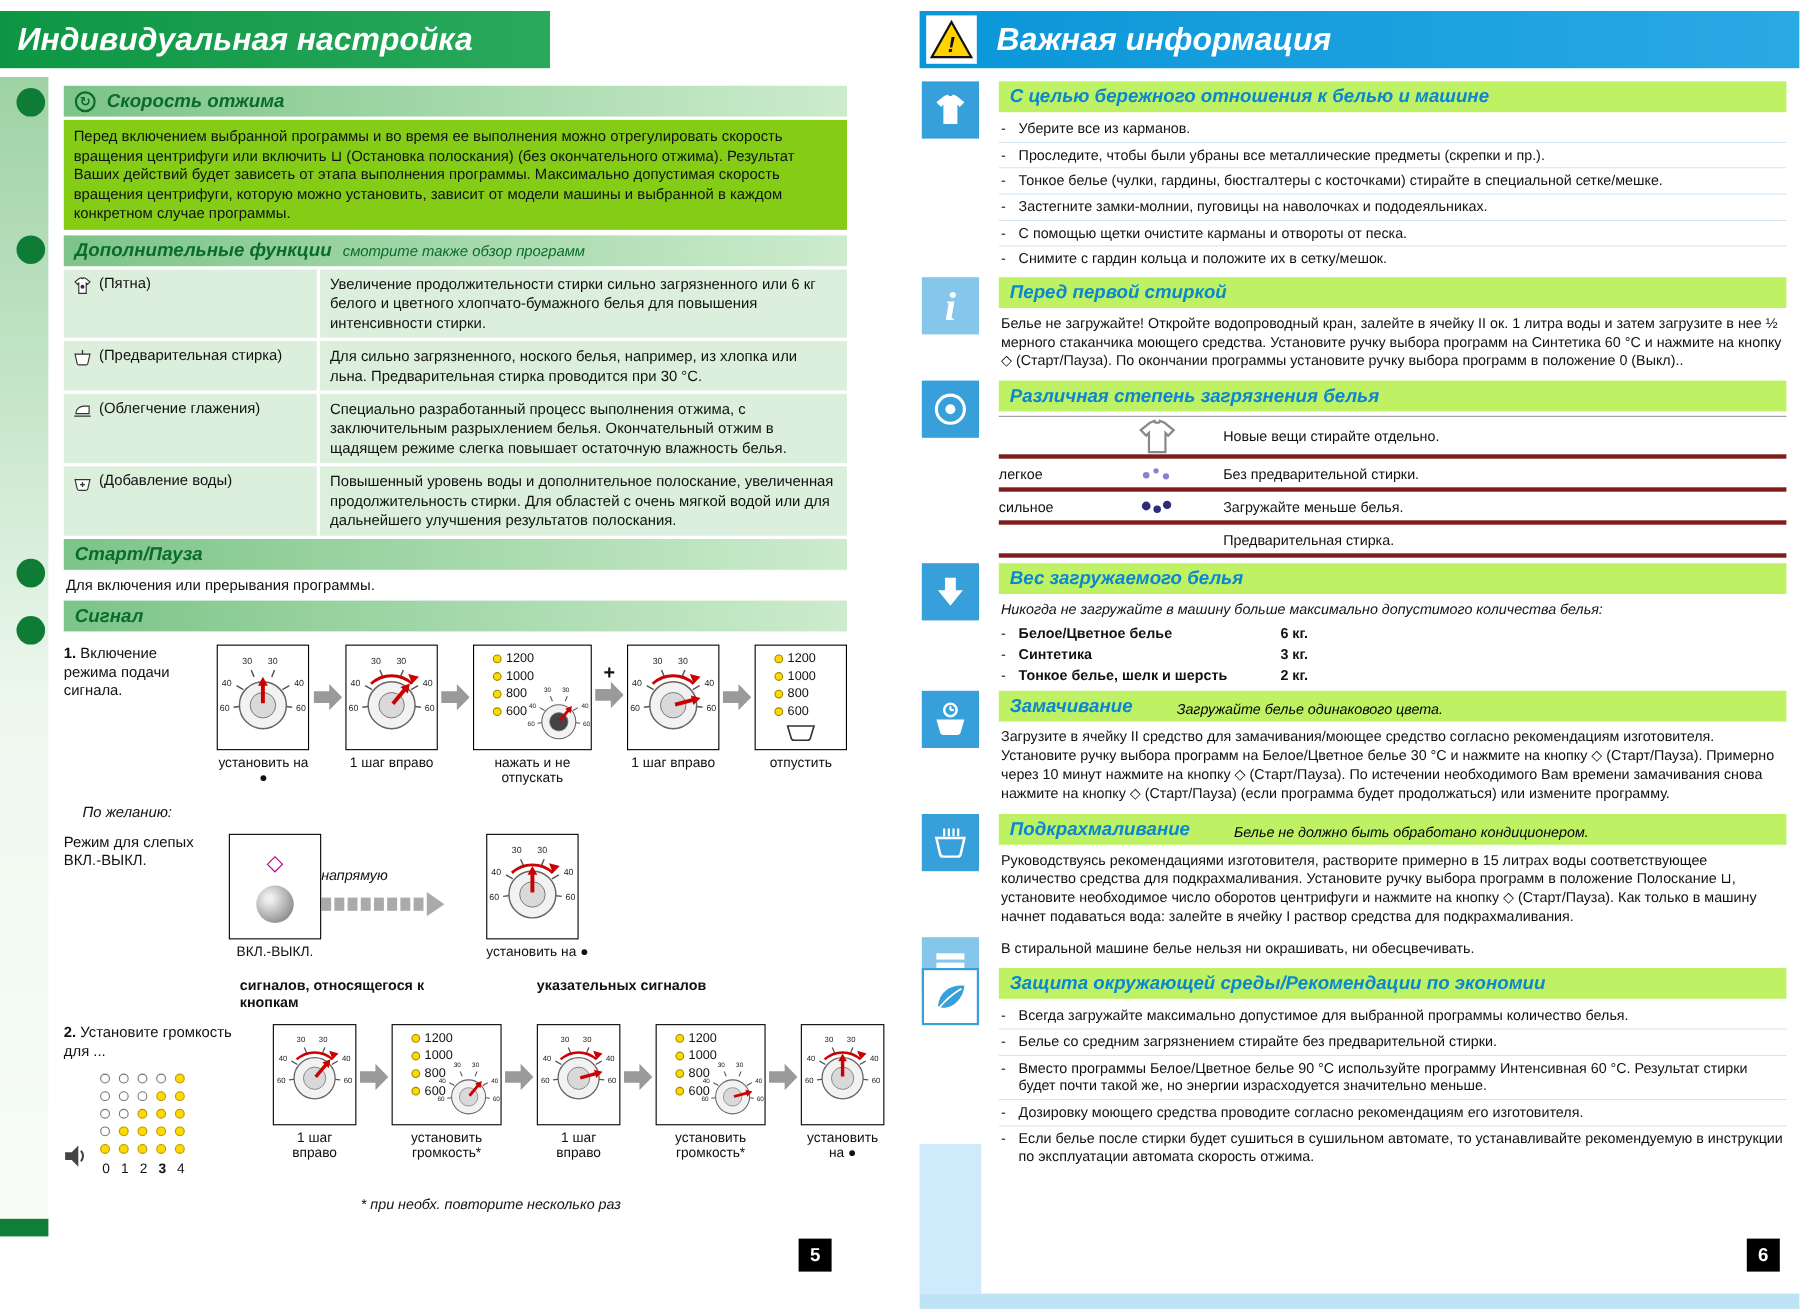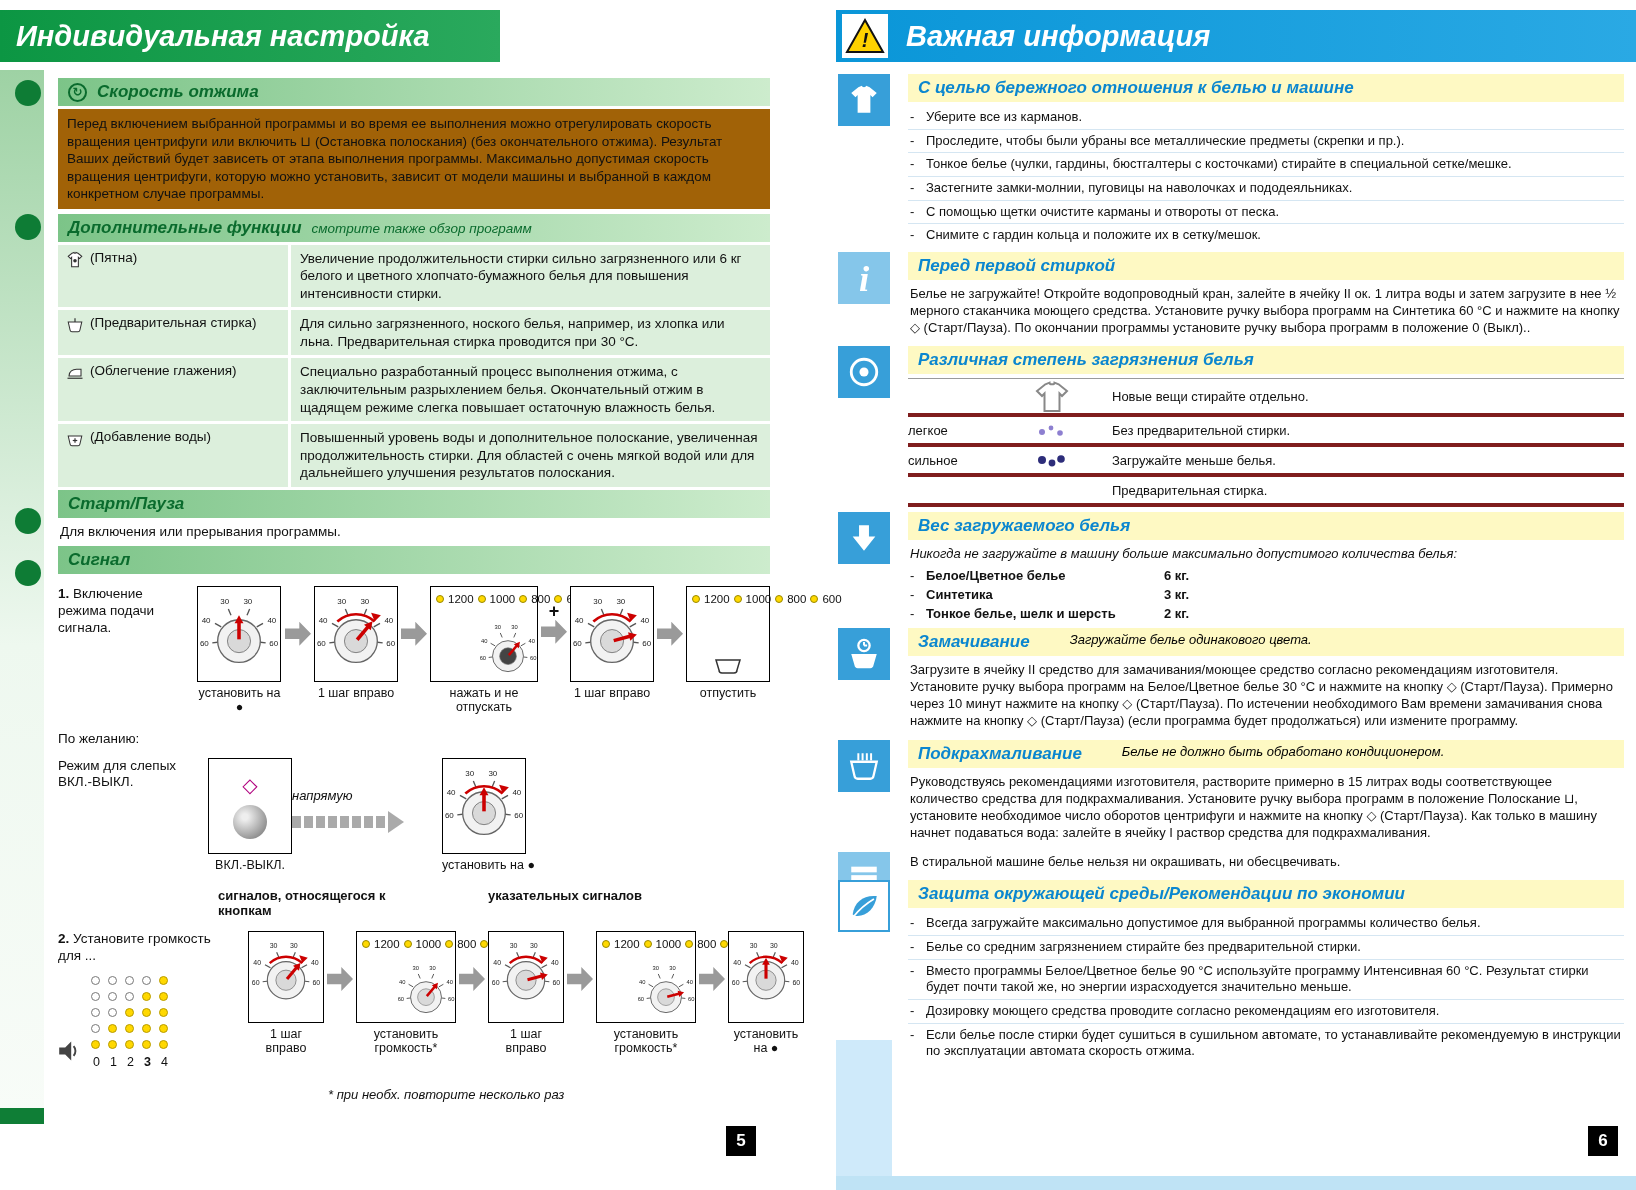--- a/index.html
+++ b/index.html
@@ -16,21 +16,21 @@
   .warn-box{position:absolute;left:6px;top:4px;width:46px;height:44px;background:#fff;display:flex;align-items:center;justify-content:center}
 
   
   .green-strip{position:absolute;left:0;top:70px;width:44px;height:1046px;background:linear-gradient(180deg,#9ed2a4,#eef8ef 55%,#f8fcf8)}
   .strip-cap{position:absolute;left:0;top:1108px;width:44px;height:16px;background:#0f7e36}
   .gdot{position:absolute;left:15px;width:26px;height:26px;border-radius:50%;background:#0e7c35}
   .content5{position:absolute;left:58px;top:78px;width:712px}
   .g-bar{display:flex;align-items:baseline;gap:10px;background:linear-gradient(90deg,#7cc488,#cdeccd);padding:4px 10px;font-style:italic;font-weight:bold;font-size:17px;color:#0a6b2d;margin-bottom:3px}
   .g-note{font-weight:normal;font-size:13.5px}
   .spin-ico{align-self:center;display:inline-flex;width:19px;height:19px;border:2px solid #0a6b2d;border-radius:50%;align-items:center;justify-content:center;font-size:12px;font-style:normal;font-weight:bold}
-  .g-panel{background:#a16207;padding:6px 9px;font-size:13.5px;line-height:1.3;margin-bottom:5px}
+  .g-panel{background:#84cc16;padding:6px 9px;font-size:13.5px;line-height:1.3;margin-bottom:5px}
   .g-row{display:flex;background:#dcefdc;margin-bottom:3px}
   .g-label{width:230px;padding:5px 8px;font-size:13.5px;line-height:1.25;display:flex;gap:6px;align-items:flex-start}
   .g-label svg{flex:0 0 auto;margin-top:1px}
   .g-text{flex:1;padding:5px 9px;font-size:13.5px;line-height:1.3;border-left:3px solid #fff}
   .plain-line{font-size:13.5px;padding:3px 2px 7px}
 
   
   .steprow{display:flex;align-items:flex-start;margin-top:12px}
   .steplabel{width:150px;font-size:13.5px;line-height:1.25;padding-right:22px}
   .stepnum{font-weight:bold}
@@ -42,25 +42,25 @@
   .cap{font-size:12.5px;text-align:center;line-height:1.15;margin-top:4px;max-width:108px}
   .arr{flex:0 0 auto;width:26px;height:24px;background:#9a9a9a;clip-path:polygon(0 28%,55% 28%,55% 0,100% 50%,55% 100%,55% 72%,0 72%);margin:36px 3px 0}
   .arrwrap{display:flex;flex-direction:column;align-items:center;margin-top:16px}
   .plus{font-weight:bold;font-size:18px;line-height:1;margin-bottom:-2px}
   .arrwrap .arr{margin:2px 3px 0}
   .dial{display:block;width:80px;height:88px;margin:3px auto 0}
   .dial svg{width:100%;height:100%}
   .dial.small{position:absolute;right:0;bottom:-2px;width:58px;height:64px;margin:0}
   .tick{font-size:9px;fill:#222;text-anchor:middle;font-family:"Liberation Sans",sans-serif}
   .pointer{transform-origin:45px 56px}
-  .leds{position:absolute;left:5px;top:6px;display:flex;flex-direction:row;gap:4px}
+  .leds{position:absolute;left:17px;top:6px;display:flex;flex-direction:column;gap:4px}
   .led-row{display:flex;align-items:center;gap:4px;font-size:11.5px}
   .led-dot{width:8px;height:8px;border-radius:50%;background:#ffd900;border:1px solid #998800}
   .cup-ico{position:absolute;left:28px;bottom:6px}
-  .optional{font-size:13.5px;margin:16px 0 0}
+  .optional{font-size:13.5px;font-style:italic;margin:16px 17px 0}
   .btnframe{display:flex;flex-direction:column;align-items:center;justify-content:center;gap:8px}
   .diamond{font-size:20px;color:#b0007e;font-weight:bold}
   .knob-ball{width:34px;height:34px;border-radius:50%;background:radial-gradient(circle at 35% 35%,#eee 10%,#888 80%)}
   .direct{display:flex;flex-direction:column;align-items:flex-start;width:150px;margin-top:30px}
   .direct-label{font-style:italic;font-size:13px;margin-bottom:8px}
   .dashes{display:flex;align-items:center}
   .dseg{width:9px;height:12px;background:#aaa;margin-right:3px}
   .dhead{width:0;height:0;border-left:16px solid #aaa;border-top:11px solid transparent;border-bottom:11px solid transparent}
   .colheads{display:flex;margin:16px 0 0 160px;gap:80px;font-size:13px;font-weight:bold;line-height:1.2}
   .colheads .c1{width:190px}
@@ -74,21 +74,21 @@
   .vnums .sel{font-weight:bold}
   .spk{position:absolute;left:0;bottom:14px}
   .footnote{font-size:13px;font-style:italic;margin:10px 0 16px 270px}
 
   
   .content6{position:absolute;left:72px;top:74px;width:716px}
   .sect{position:relative;margin-bottom:5px}
   .icon-sq{position:absolute;left:-70px;top:0;width:52px;height:52px;background:#379fd9;display:flex;align-items:center;justify-content:center}
   .icon-sq.light{background:#85c6ea}
   .icon-sq.outline{background:#fff;border:2px solid #379fd9}
-  .b-bar{display:flex;align-items:flex-start;gap:40px;background:#fef9c3;padding:4px 10px;font-style:italic;font-weight:bold;font-size:17px;color:#0b86cf;margin-bottom:4px}
+  .b-bar{display:flex;align-items:flex-end;gap:40px;background:#bef264;padding:4px 10px;font-style:italic;font-weight:bold;font-size:17px;color:#0b86cf;margin-bottom:4px}
   .b-note{font-size:13px;color:#000;font-weight:normal}
   .b-item{display:flex;gap:8px;font-size:13px;line-height:1.28;padding:3px 2px;border-bottom:1px solid #d5e6f2}
   .b-item:last-child{border-bottom:none}
   .bdash{flex:0 0 8px}
   .b-body{font-size:13px;line-height:1.3;padding:2px 2px 5px}
   .soil-row{display:flex;align-items:center;border-bottom:4px solid #7f1d1d;min-height:30px}
   .soil-row:first-child{border-top:1px solid #9a9a9a}
   .soil-label{width:84px;font-size:13px}
   .soil-icon{width:120px;display:flex;justify-content:center;align-items:center}
   .soil-text{flex:1;font-size:13px;padding:3px 0}

